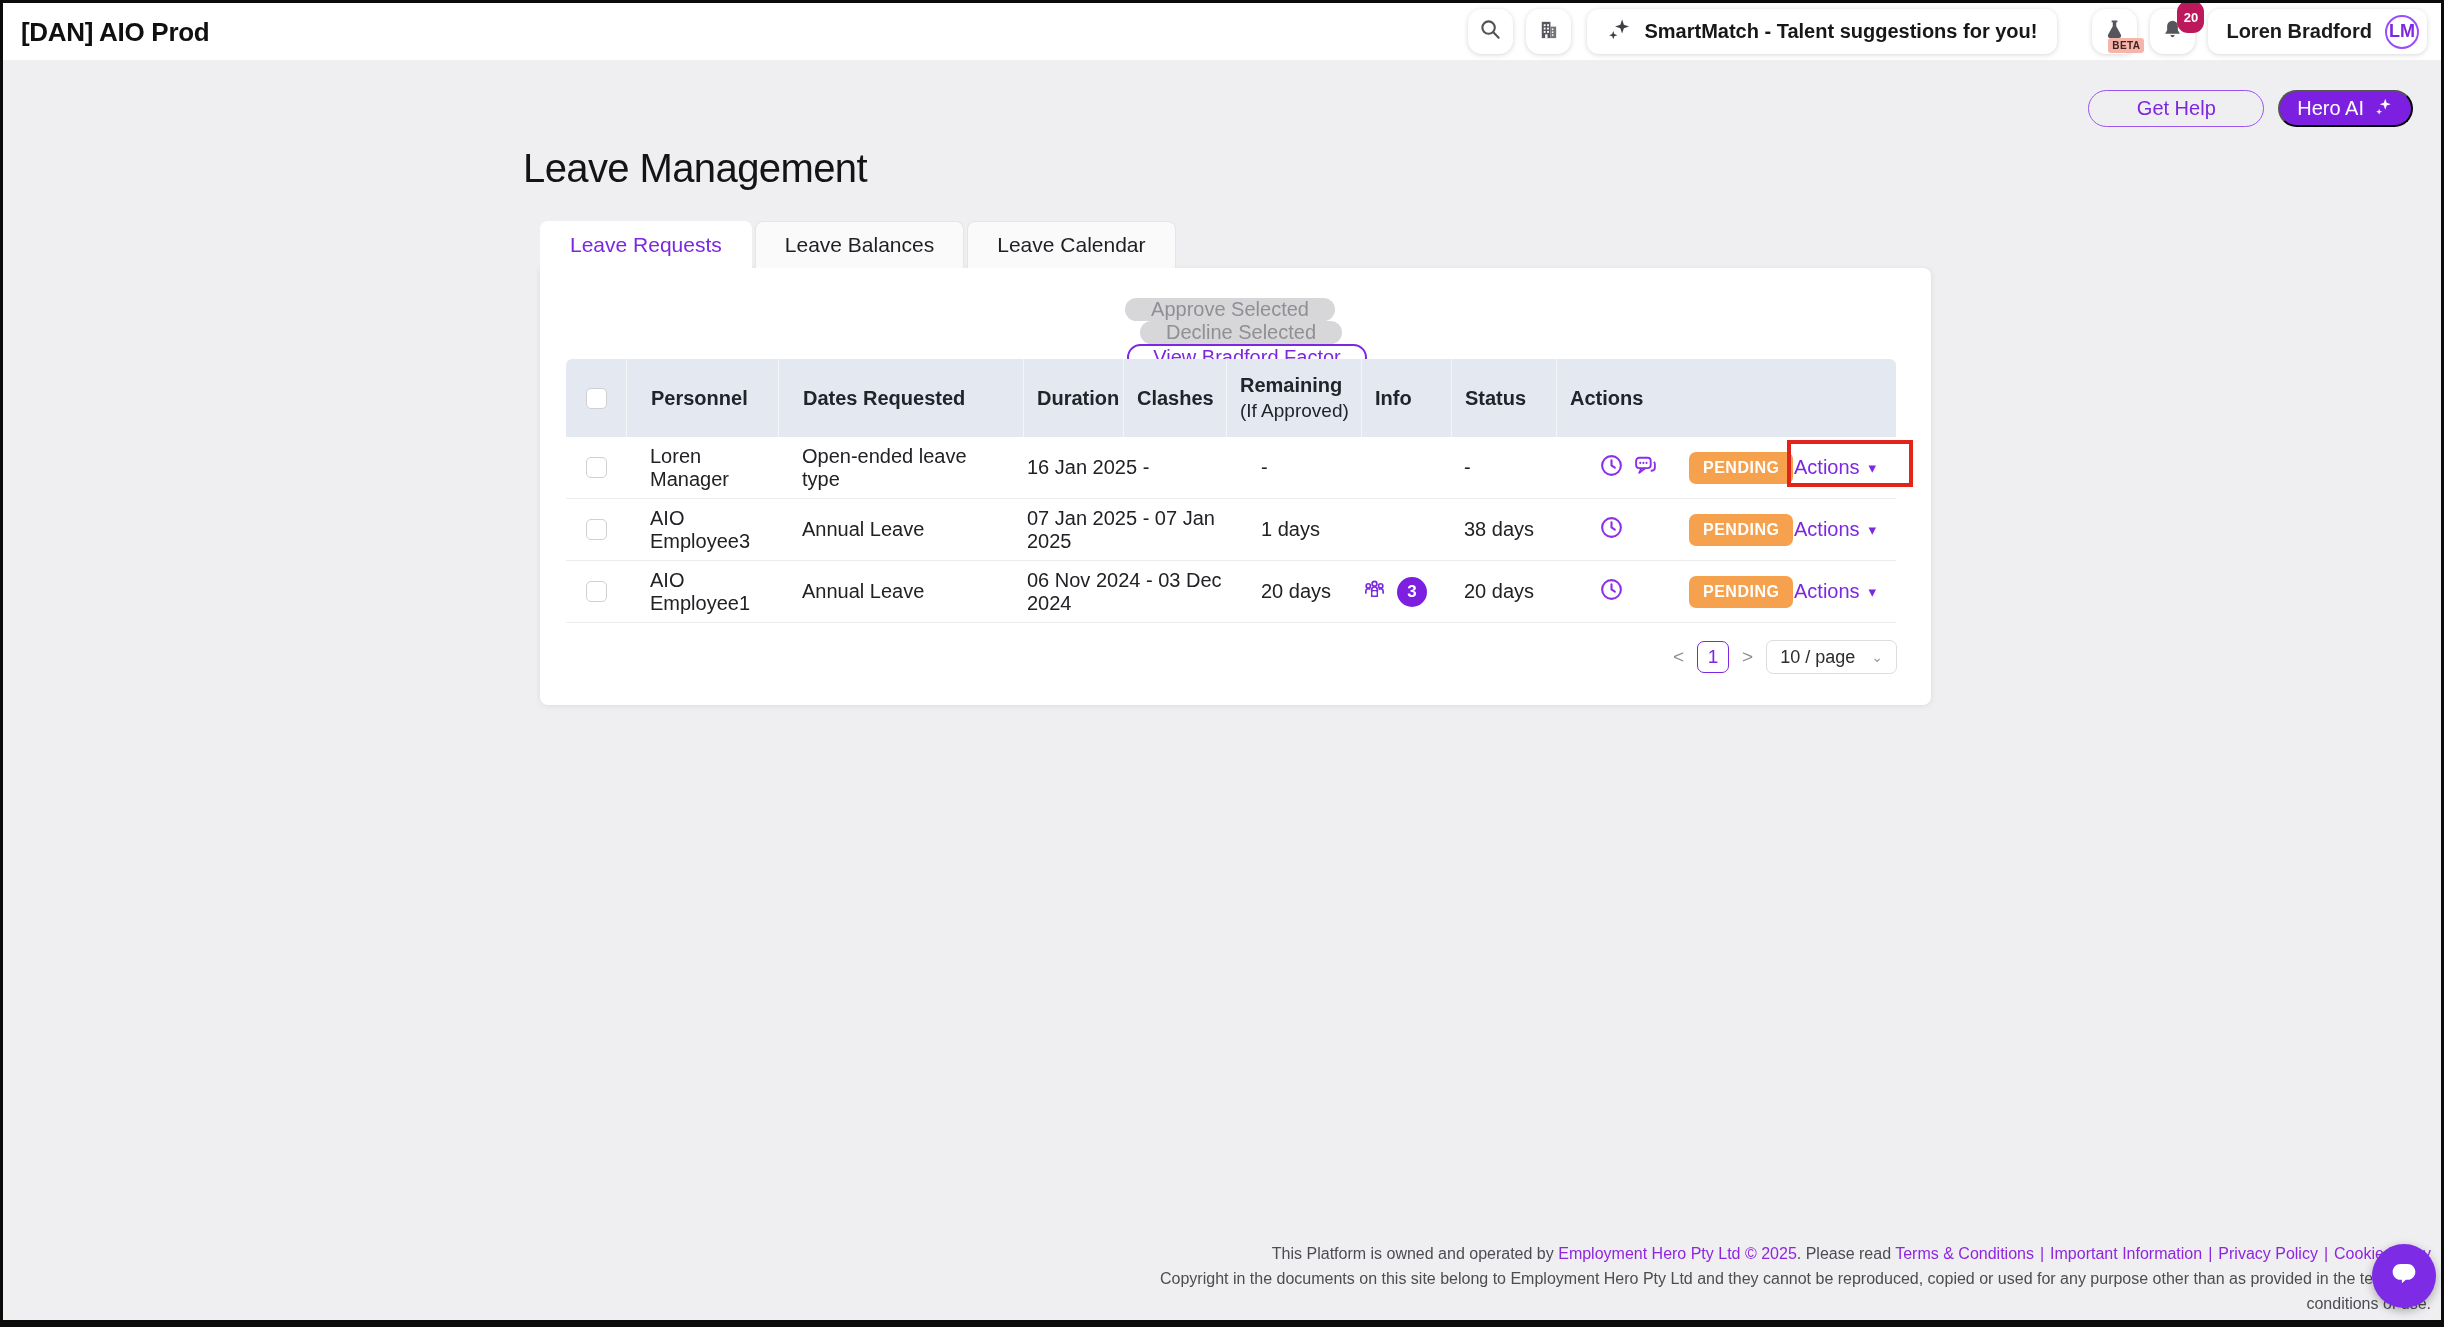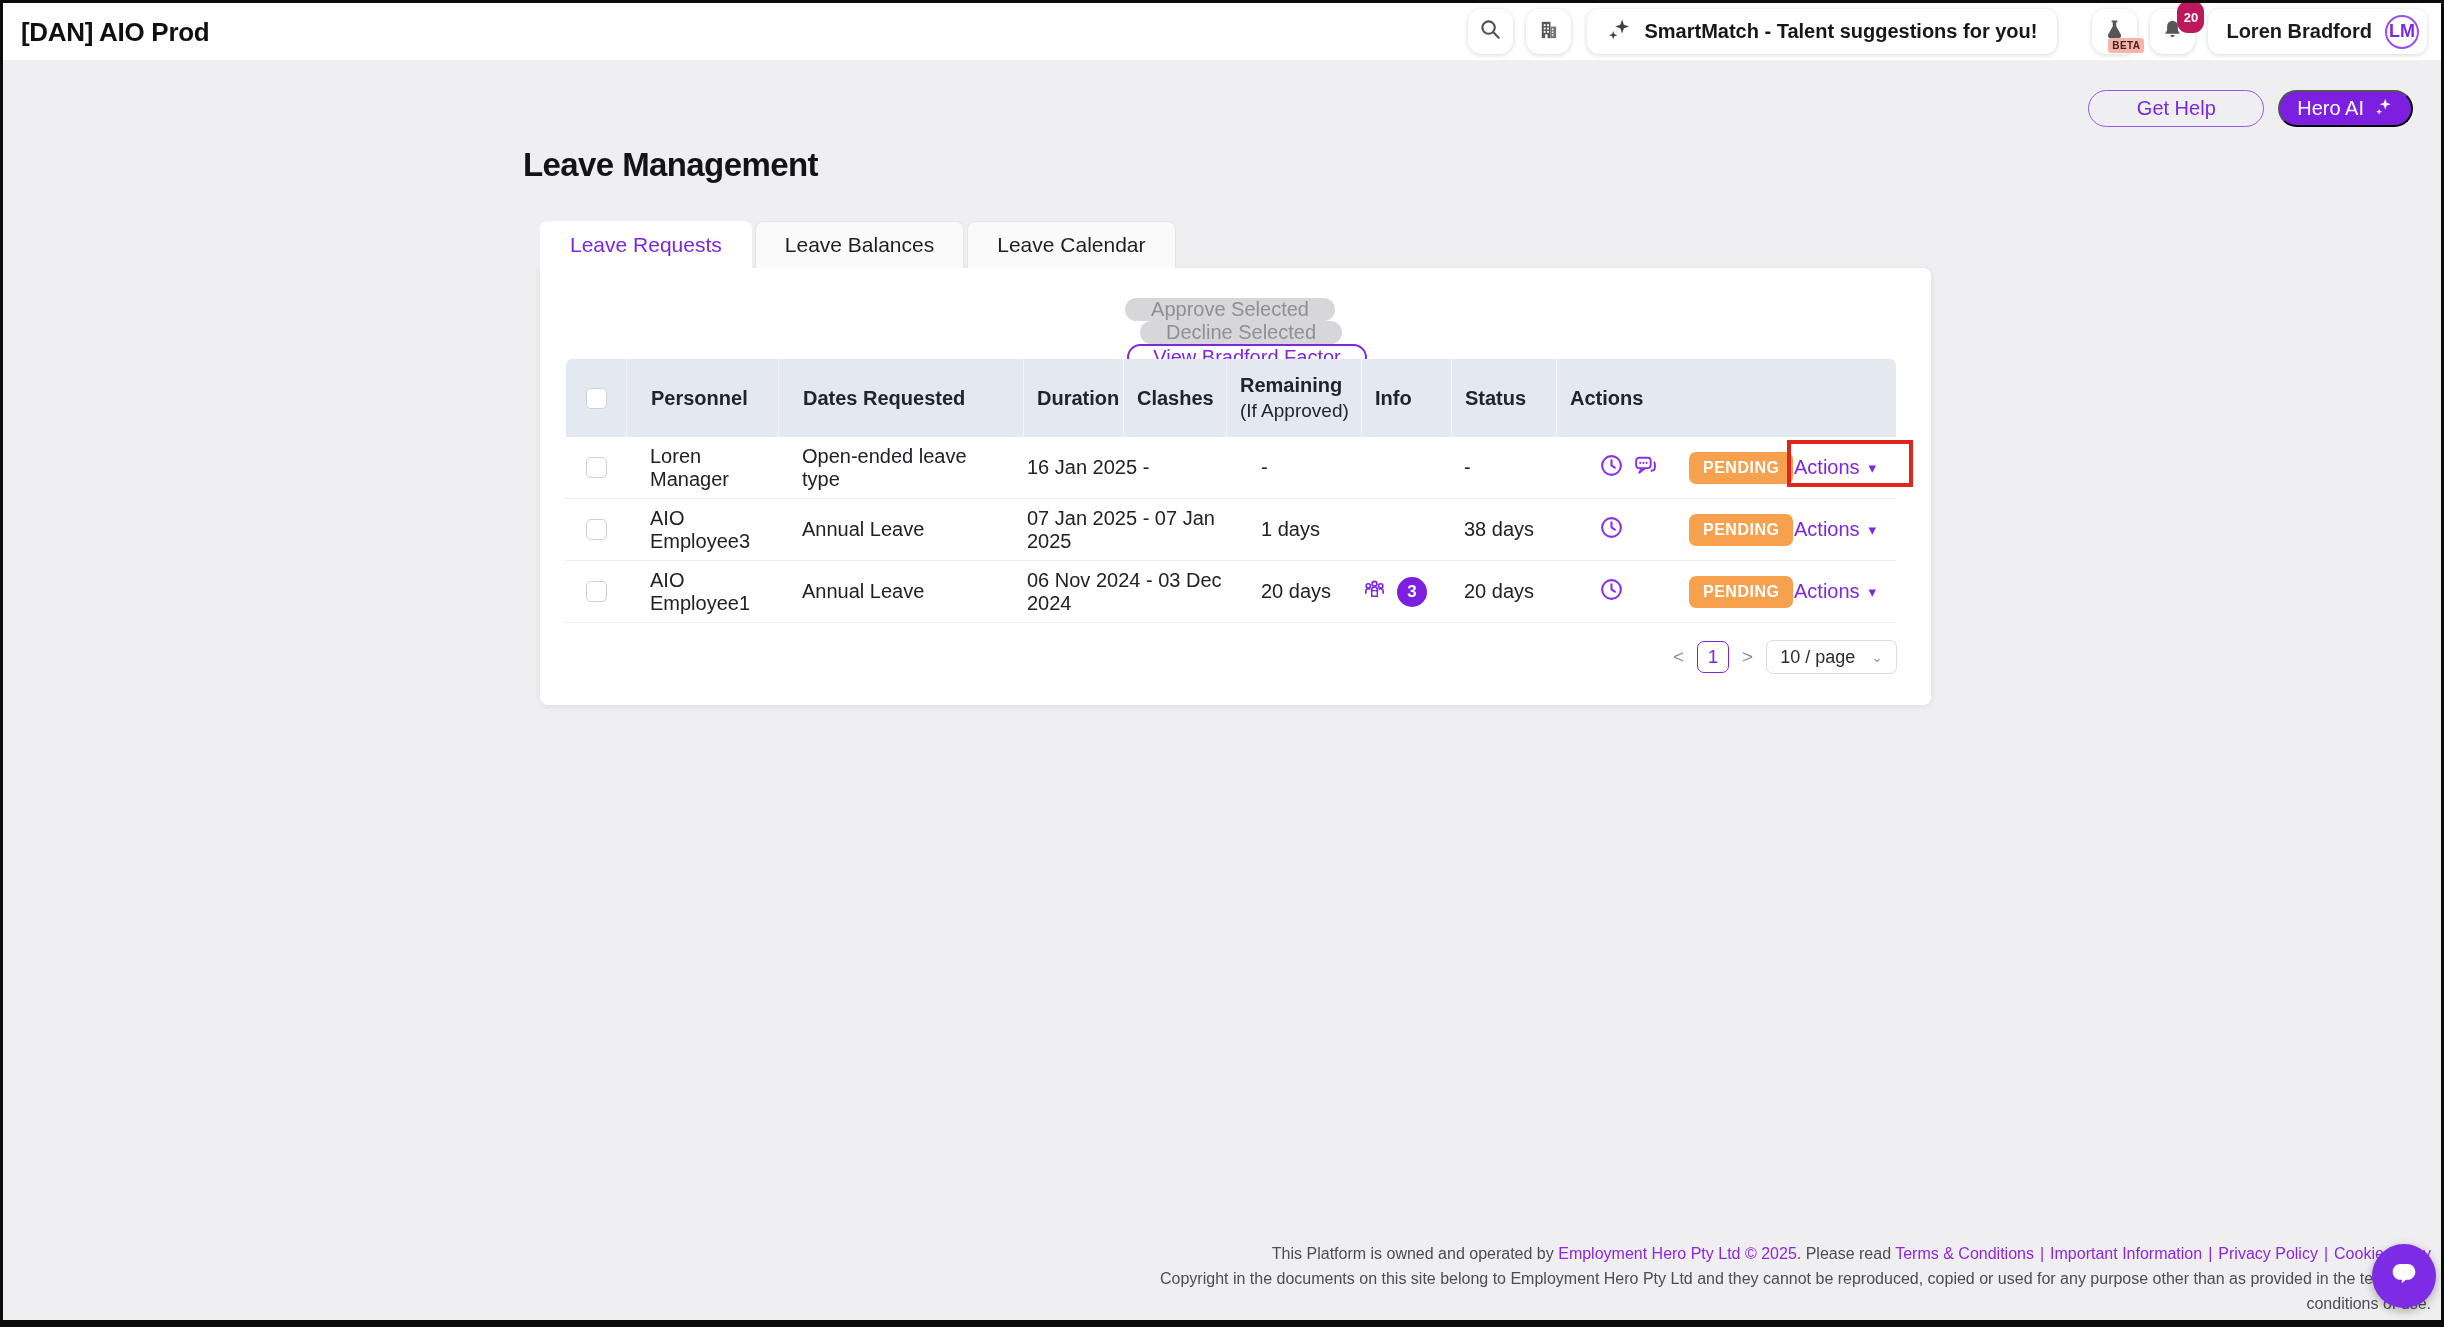--- a/index.html
+++ b/index.html
@@ -31,21 +31,21 @@
     display:flex; align-items:center; gap:13px; padding:0 8px 0 18px; font-size:20px; font-weight:700; cursor:pointer; }
   .avatar { width:34px; height:34px; border-radius:50%; border:2px solid #9b4dfc; color:#7c27e0;
     background:#fff; font-size:18px; font-weight:700; display:flex; align-items:center; justify-content:center; }
   
   .content { position:absolute; top:57px; left:0; right:0; bottom:0; background:#efeff1; }
   .help-row { position:absolute; top:30px; right:28px; display:flex; gap:14px; z-index:2; }
   .btn-gethelp { width:176px; height:37px; border:1.5px solid #9a55f0; border-radius:19px; background:transparent;
     color:#7c27e0; font-size:20px; display:flex; align-items:center; justify-content:center; cursor:pointer; }
   .btn-heroai { height:37px; border-radius:19px; background:#7c1fe0; color:#fff; font-size:20px;
     display:flex; align-items:center; gap:9px; padding:0 17px; cursor:pointer; }
-  .page-title { position:absolute; left:520px; top:86px; font-size:33px; font-weight:700; color:#141416; letter-spacing:-0.6px; }
+  .page-title { position:absolute; left:520px; top:86px; font-size:40px; font-weight:400; color:#141416; letter-spacing:-0.6px; }
   
   .tabs { position:absolute; left:537px; top:161px; display:flex; height:47px; z-index:2; }
   .tab { height:47px; display:flex; align-items:center; padding:0 29px; font-size:21px; color:#1f1f23;
     background:#fafafb; border:1px solid #e5e5e8; border-bottom:none; border-radius:8px 8px 0 0; margin-right:3px; cursor:pointer; }
   .tab.active { background:#fff; border-color:#fff; color:#7c27e0; }
   
   .card { position:absolute; left:537px; top:208px; width:1391px; height:437px; background:#fff;
     border-radius:0 8px 8px 8px; box-shadow:0 1px 6px rgba(0,0,0,0.08); }
   .toolbar { position:absolute; left:23px; right:34px; top:30px; height:37px; display:flex; align-items:center;flex-direction:column; }
   .btn-disabled { height:37px; border-radius:19px; background:#d7d7da; color:#8f8f94; font-size:20px;

